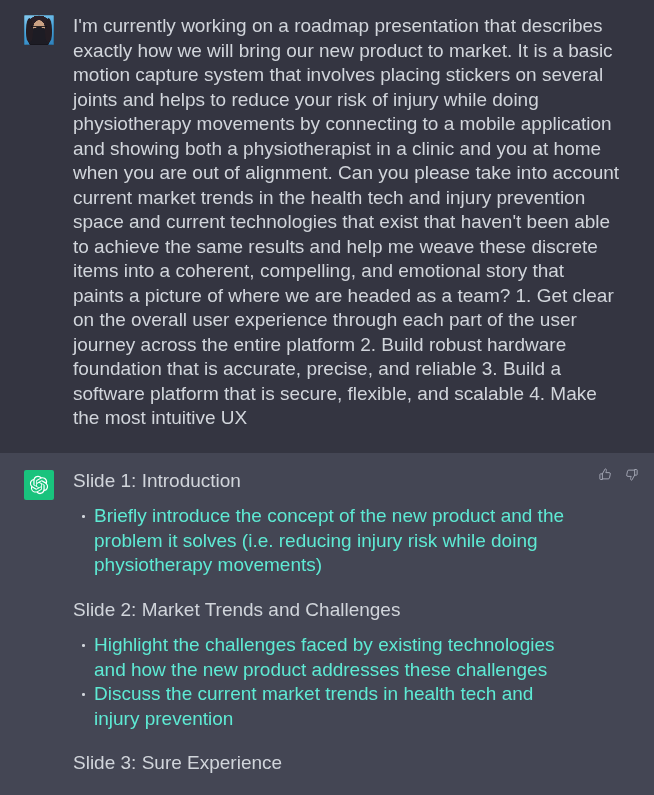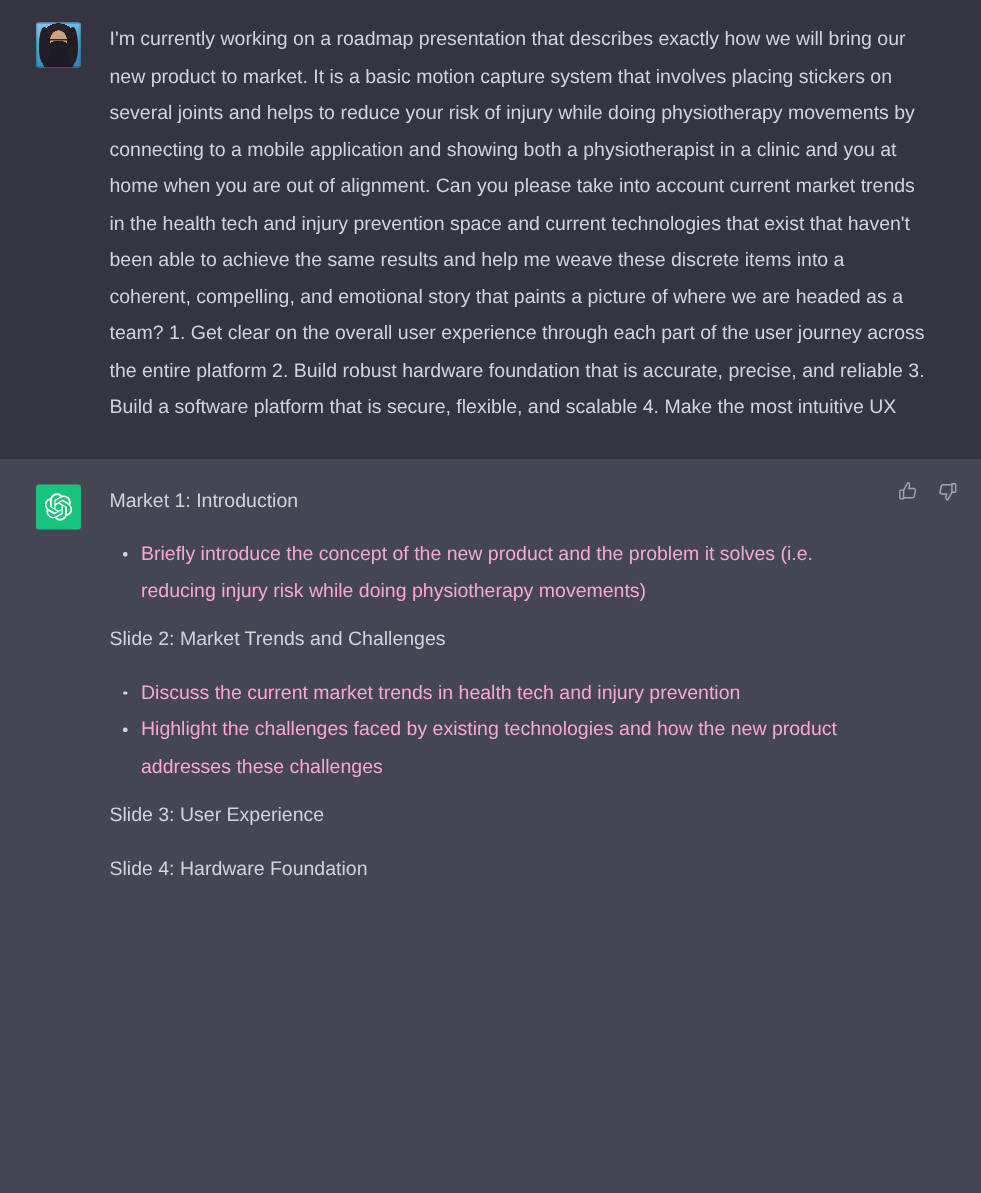--- a/index.html
+++ b/index.html
@@ -94,21 +94,21 @@
   }
   .avatar-assistant svg { display: block; }
 
   
   .msg-body {
     flex: 1 1 auto;
     min-width: 0;
     padding-left: 19px;
     padding-right: 10px;
     color: #d1d5db;
-    font-size: 13px;
+    font-size: 19px;
     line-height: 24.5px;
   }
   .msg-row.assistant .msg-body {
     padding-right: 58px;
   }
 
   .msg-body p {
     margin: 0;
     color: #d1d5db;
   }
@@ -121,34 +121,34 @@
 
   .msg-body ul {
     list-style: none;
     margin: 11px 0 0 0;
     padding: 0;
   }
   .msg-body ul li {
     position: relative;
     padding-left: 21px;
     margin: 0 0 0 0;
-    color: #f9a8d4;
+    color: #5eead4;
   }
   .msg-body ul li::before {
     content: "";
     position: absolute;
     left: 9px;
     top: 11px;
     width: 2.5px;
     height: 2.5px;
     border-radius: 50%;
     background: #d1d5db;
   }
   .msg-body ul + p.para {
-    margin-top: 8px;
+    margin-top: 20px;
   }
 
   
   .feedback {
     position: absolute;
     top: 13px;
     right: 14px;
     display: flex;
     gap: 9px;
     align-items: center;
@@ -194,32 +194,32 @@
     <div class="avatar avatar-assistant">
       <span>
         <svg width="20" height="20" viewBox="0 0 24 24" aria-hidden="true">
           <path fill="#ffffff" d="M21.55 10.004a5.42 5.42 0 0 0-.478-4.501c-1.217-2.09-3.662-3.166-6.05-2.66A5.59 5.59 0 0 0 10.831 1c-2.436-.005-4.599 1.494-5.352 3.706a5.43 5.43 0 0 0-3.626 2.55c-1.22 2.087-.932 4.68.713 6.443a5.42 5.42 0 0 0 .477 4.502c1.217 2.09 3.662 3.165 6.05 2.66A5.58 5.58 0 0 0 13.168 23c2.437.006 4.601-1.494 5.354-3.707a5.43 5.43 0 0 0 3.626-2.55c1.22-2.087.932-4.68-.713-6.443zm-8.382 11.423a4.15 4.15 0 0 1-2.675-.972c.034-.018.093-.05.132-.075l4.44-2.557a.72.72 0 0 0 .364-.63V10.94l1.877 1.081a.07.07 0 0 1 .036.052v5.168c-.003 2.29-1.867 4.147-4.174 4.186zM4.192 17.86a4.14 4.14 0 0 1-.498-2.79c.033.02.09.055.131.078l4.44 2.557c.225.13.504.13.73 0l5.42-3.122v2.167a.07.07 0 0 1-.027.057L9.9 19.392c-2.003 1.148-4.562.465-5.708-1.532zM3.023 8.133A4.14 4.14 0 0 1 5.2 6.318v5.26c0 .26.139.499.364.628l5.42 3.122-1.877 1.081a.07.07 0 0 1-.064.006L4.555 13.83c-1.999-1.151-2.685-3.69-1.532-5.697zm15.42 3.568l-5.42-3.122 1.877-1.08a.07.07 0 0 1 .064-.007l4.489 2.586c2.002 1.15 2.688 3.694 1.53 5.693a4.16 4.16 0 0 1-2.175 1.816v-5.26a.72.72 0 0 0-.365-.626zm1.867-2.785c-.033-.02-.09-.055-.131-.078l-4.44-2.557a.73.73 0 0 0-.73 0l-5.42 3.122V7.236a.07.07 0 0 1 .028-.057l4.49-2.583a4.19 4.19 0 0 1 6.204 4.322zM8.596 12.96l-1.878-1.081a.07.07 0 0 1-.036-.052V6.66c.002-2.293 1.87-4.15 4.18-4.148 1 0 1.966.357 2.722.972-.034.018-.092.05-.132.075l-4.44 2.557a.72.72 0 0 0-.365.63l-.003 6.215zm1.02-2.178l2.414-1.39 2.414 1.389v2.779l-2.414 1.39-2.415-1.39v-2.778z"></path>
         </svg>
       </span>
     </div>
 
     <div class="msg-body">
 
-      <p class="para">Market 1: Introduction</p>
+      <p class="para">Slide 1: Introduction</p>
       <ul>
         <li>Briefly introduce the concept of the new product and the problem it solves (i.e. reducing injury risk while doing physiotherapy movements)</li>
       </ul>
 
       <p class="para">Slide 2: Market Trends and Challenges</p>
       <ul>
+        <li>Highlight the challenges faced by existing technologies and how the new product addresses these challenges</li>
         <li>Discuss the current market trends in health tech and injury prevention</li>
-        <li>Highlight the challenges faced by existing technologies and how the new product addresses these challenges</li>
       </ul>
 
-      <p class="para">Slide 3: User Experience</p>
+      <p class="para">Slide 3: Sure Experience</p>
       <ul>
       </ul>
 
       <p class="para">Slide 4: Hardware Foundation</p>
 
     </div>
 
     <div class="feedback">
       <button class="fb-btn" aria-label="thumbs up">
         <span>

